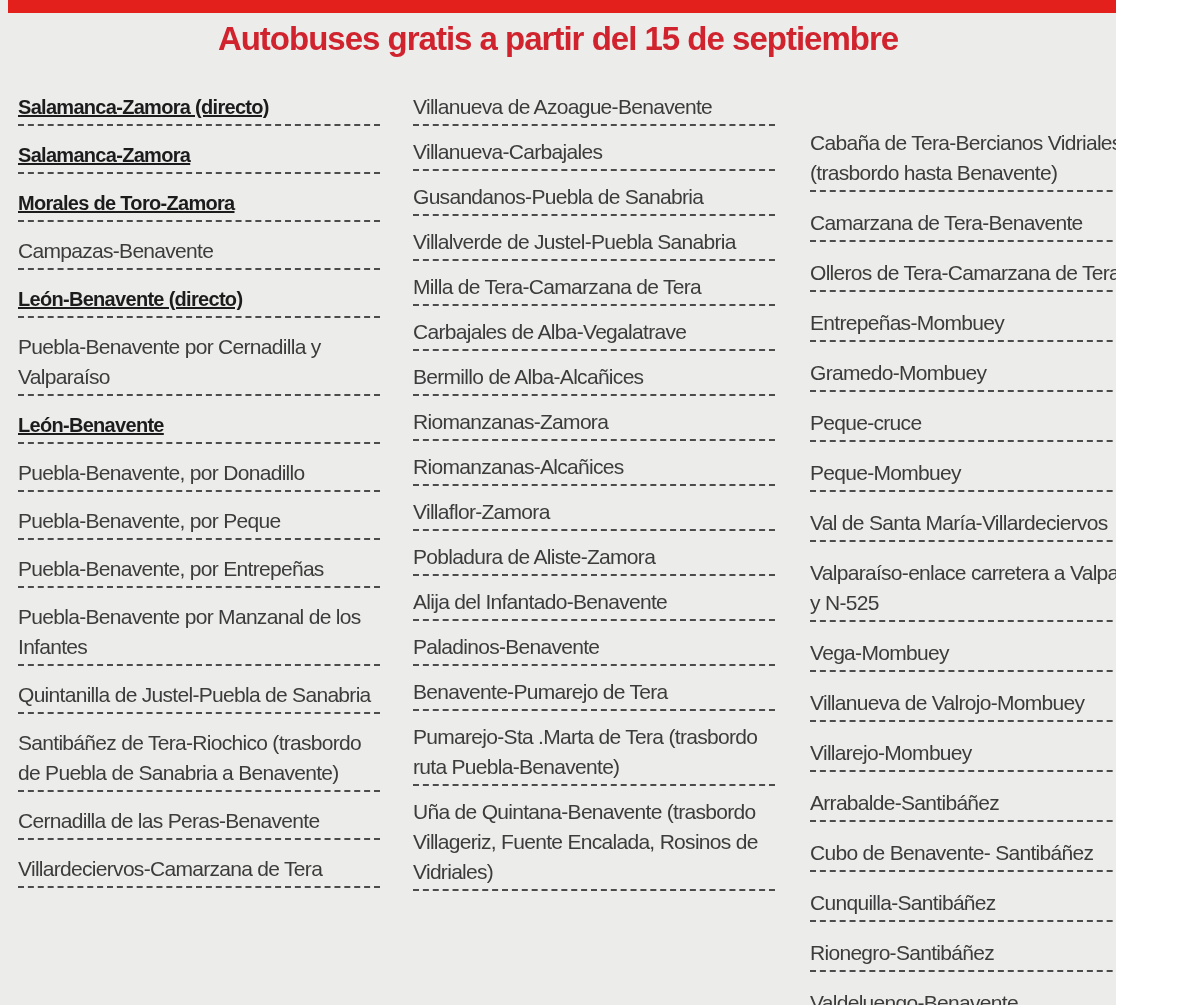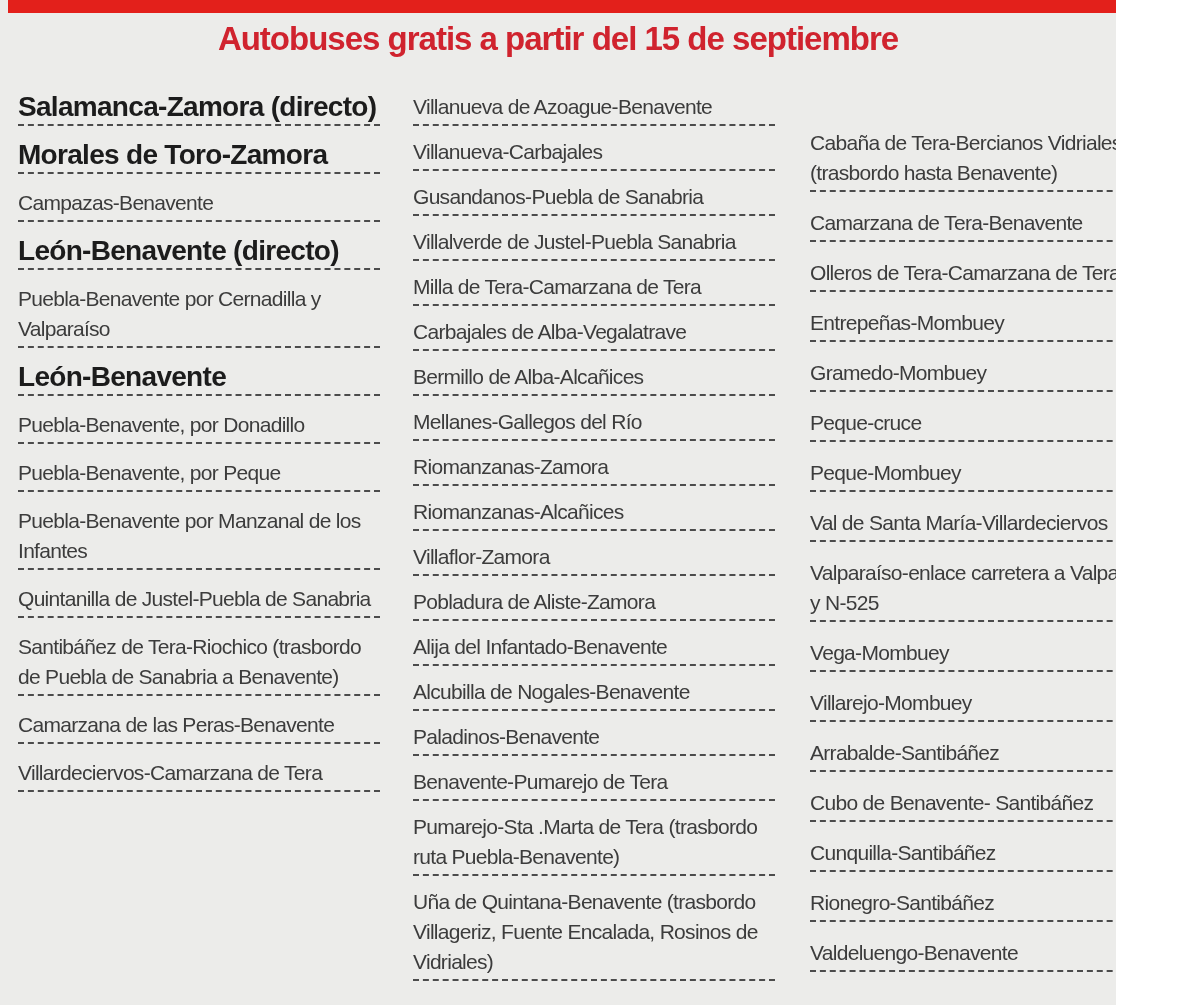--- a/index.html
+++ b/index.html
@@ -51,76 +51,78 @@
     letter-spacing: -0.7px;
     color: var(--text, #3c3c3c);
     border-bottom: 2px dashed var(--divider, #4c4c4c);
     padding-bottom: 2px;
   }
   .c0 .route { margin-bottom: 14px; }
   .c1 .route { margin-bottom: 11px; }
   .c2 .route { margin-bottom: 16px; }
   .route.bold {
     font-weight: 700;
-    font-size: 28px;
+    font-size: 20px;
     color: var(--textBold, #1c1c1c);
+    text-decoration: underline;
   }
 </style>
 </head>
 <body>
 
 <div class="page">
   <div class="top-bar"></div>
   <h1 class="title">Autobuses gratis a partir del 15 de septiembre</h1>
   <div class="col c0">
       <div class="route bold">Salamanca-Zamora (directo)</div>
+      <div class="route bold">Salamanca-Zamora</div>
       <div class="route bold">Morales de Toro-Zamora</div>
       <div class="route">Campazas-Benavente</div>
       <div class="route bold">León-Benavente (directo)</div>
       <div class="route">Puebla-Benavente por Cernadilla y Valparaíso</div>
       <div class="route bold">León-Benavente</div>
       <div class="route">Puebla-Benavente, por Donadillo</div>
       <div class="route">Puebla-Benavente, por Peque</div>
+      <div class="route">Puebla-Benavente, por Entrepeñas</div>
       <div class="route">Puebla-Benavente por Manzanal de los Infantes</div>
       <div class="route">Quintanilla de Justel-Puebla de Sanabria</div>
       <div class="route">Santibáñez de Tera-Riochico (trasbordo de Puebla de Sanabria a Benavente)</div>
-      <div class="route">Camarzana de las Peras-Benavente</div>
+      <div class="route">Cernadilla de las Peras-Benavente</div>
       <div class="route">Villardeciervos-Camarzana de Tera</div>
     </div>
   <div class="col c1">
       <div class="route">Villanueva de Azoague-Benavente</div>
       <div class="route">Villanueva-Carbajales</div>
       <div class="route">Gusandanos-Puebla de Sanabria</div>
       <div class="route">Villalverde de Justel-Puebla Sanabria</div>
       <div class="route">Milla de Tera-Camarzana de Tera</div>
       <div class="route">Carbajales de Alba-Vegalatrave</div>
       <div class="route">Bermillo de Alba-Alcañices</div>
-      <div class="route">Mellanes-Gallegos del Río</div>
       <div class="route">Riomanzanas-Zamora</div>
       <div class="route">Riomanzanas-Alcañices</div>
       <div class="route">Villaflor-Zamora</div>
       <div class="route">Pobladura de Aliste-Zamora</div>
       <div class="route">Alija del Infantado-Benavente</div>
-      <div class="route">Alcubilla de Nogales-Benavente</div>
       <div class="route">Paladinos-Benavente</div>
       <div class="route">Benavente-Pumarejo de Tera</div>
       <div class="route">Pumarejo-Sta .Marta de Tera (trasbordo ruta Puebla-Benavente)</div>
       <div class="route">Uña de Quintana-Benavente (trasbordo Villageriz, Fuente Encalada, Rosinos de Vidriales)</div>
     </div>
   <div class="col c2">
       <div class="route">Cabaña de Tera-Bercianos Vidriales (trasbordo hasta Benavente)</div>
       <div class="route">Camarzana de Tera-Benavente</div>
       <div class="route">Olleros de Tera-Camarzana de Tera</div>
       <div class="route">Entrepeñas-Mombuey</div>
       <div class="route">Gramedo-Mombuey</div>
       <div class="route">Peque-cruce</div>
       <div class="route">Peque-Mombuey</div>
       <div class="route">Val de Santa María-Villardeciervos</div>
       <div class="route">Valparaíso-enlace carretera a Valparaíso y N-525</div>
       <div class="route">Vega-Mombuey</div>
+      <div class="route">Villanueva de Valrojo-Mombuey</div>
       <div class="route">Villarejo-Mombuey</div>
       <div class="route">Arrabalde-Santibáñez</div>
       <div class="route">Cubo de Benavente- Santibáñez</div>
       <div class="route">Cunquilla-Santibáñez</div>
       <div class="route">Rionegro-Santibáñez</div>
       <div class="route">Valdeluengo-Benavente</div>
     </div>
 </div>
 
 </body></html>

